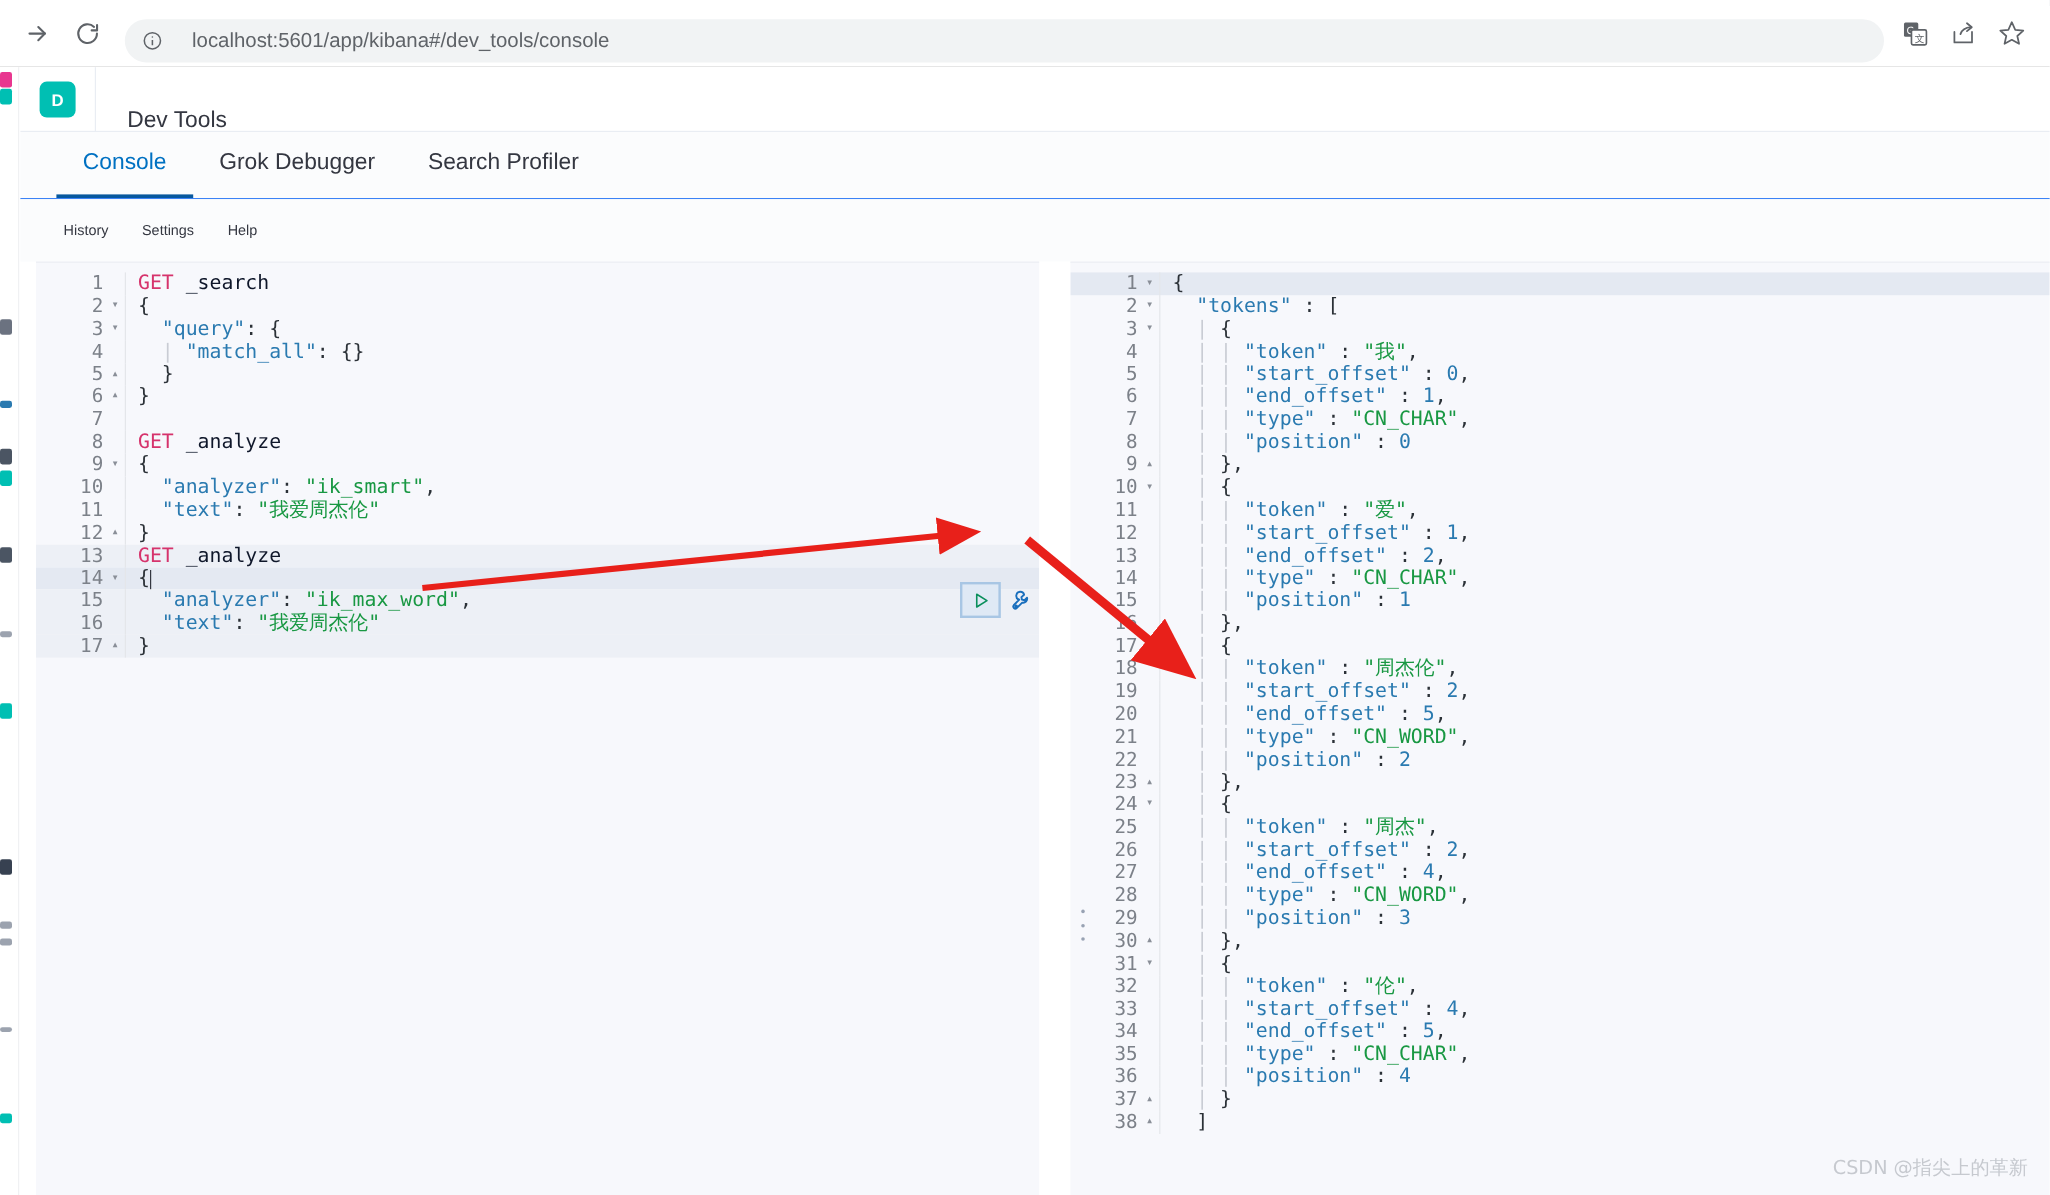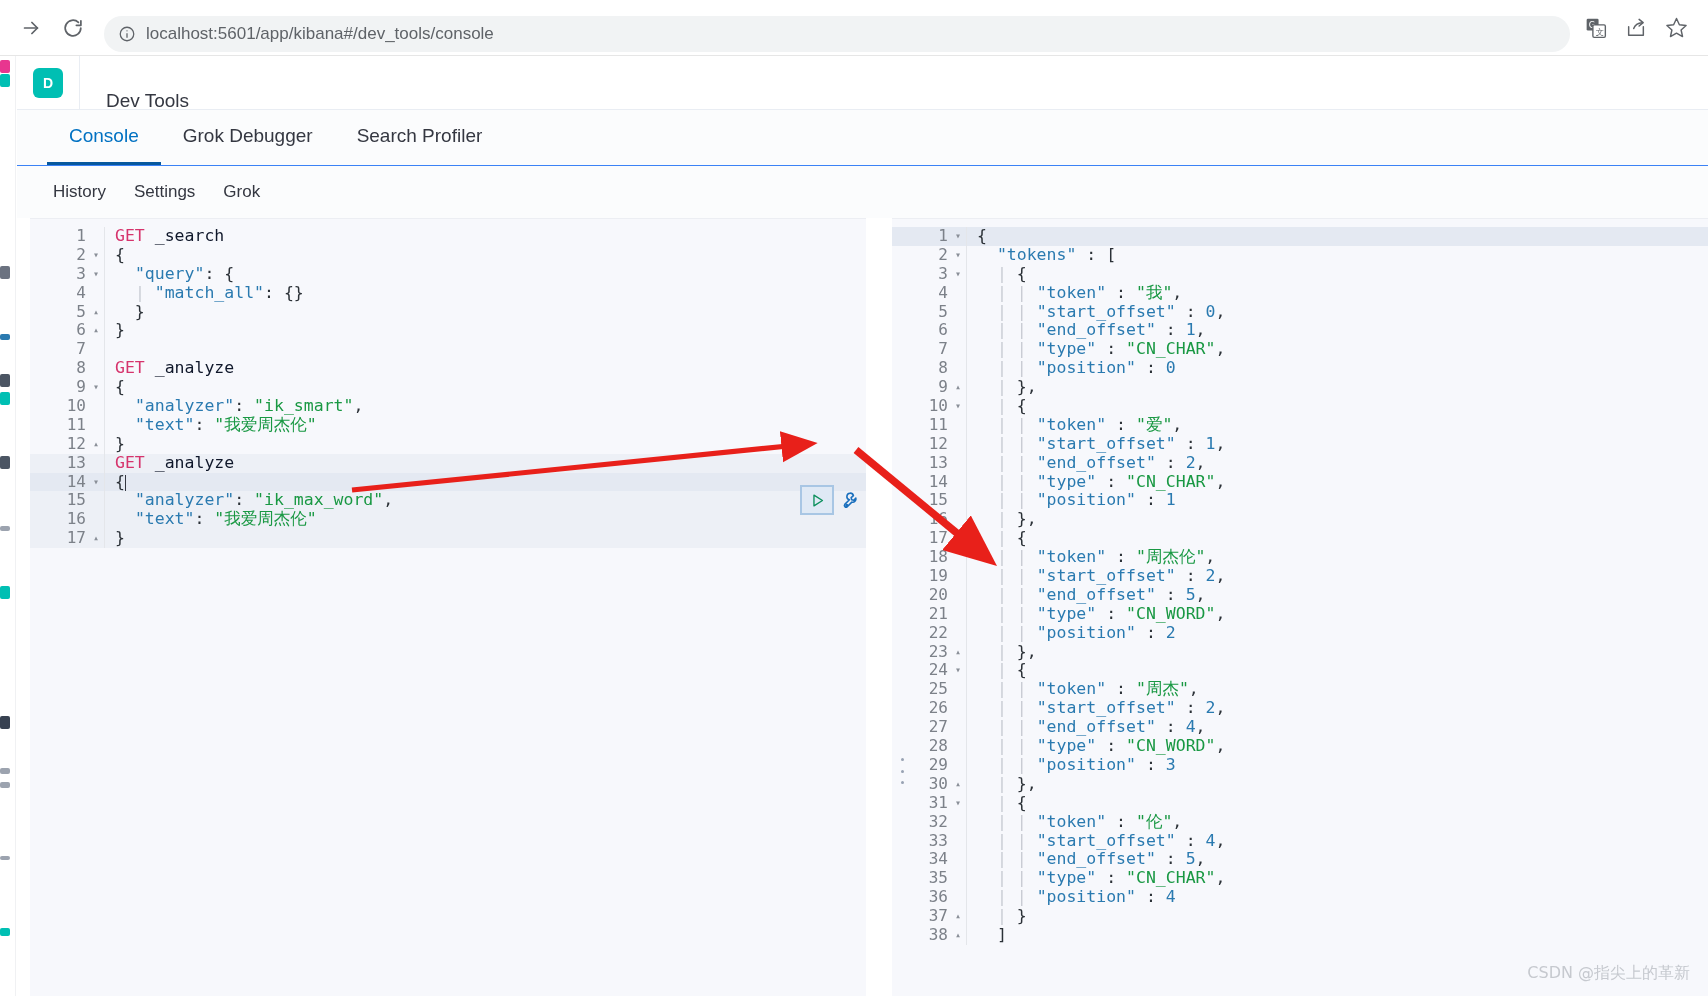--- a/index.html
+++ b/index.html
@@ -23,21 +23,21 @@
   }
   .nav-btn {
     width: 34px; height: 34px; margin-left: 8px;
     display: flex; align-items: center; justify-content: center;
     border-radius: 17px; color: #5f6368; flex: none;
   }
   #forward-button { margin-left: 14px; }
   #omnibox {
     flex: 1; height: 36px; margin: 12px 14px 0 14px;
     background: #f1f3f4; border-radius: 18px;
-    display: flex; align-items: center; padding: 0 14px; gap: 10px;
+    display: flex; align-items: center; padding: 0 14px; gap: 24px;
     min-width: 0;
   }
   #site-info-icon { flex: none; color: #5f6368; display: flex; align-items: center; }
   #url-text {
     font-size: 17px; color: #5f6368; white-space: nowrap;
     overflow: hidden; text-overflow: ellipsis;
     font-family: "Liberation Sans", sans-serif;
   }
   #browser-actions { display: flex; align-items: center; gap: 16px; padding-right: 20px; flex: none; }
   .browser-action-icon { width: 24px; height: 24px; color: #5f6368; display: flex; align-items: center; justify-content: center; }
@@ -80,21 +80,21 @@
     font-size: 19px; color: #343741;
     border-bottom: 3px solid transparent;
   }
   .tab-item.active { color: #0071c2; border-bottom-color: #07589e; }
 
   #console-menu {
     position: absolute; left: 17px; top: 110px; width: 1691px; height: 52px;
     background: #fbfcfd;
     display: flex; align-items: center; padding-left: 36px; gap: 28px;
   }
-  .menu-item { font-size: 17px; color: #343741; }
+  .menu-item { font-size: 12px; color: #343741; }
 
   
   #editor-area {
     position: absolute; left: 30px; top: 162px; width: 1678px; height: 778px;
     background: #ffffff;
   }
   .pane {
     position: absolute; top: 0; height: 778px;
     background: #f7f8fc;
     overflow: hidden;
@@ -258,21 +258,21 @@
 
   <div id="tabs-bar">
       <div class="tab-item active">Console</div>
       <div class="tab-item">Grok Debugger</div>
       <div class="tab-item">Search Profiler</div>
     </div>
 
   <div id="console-menu">
       <div class="menu-item">History</div>
       <div class="menu-item">Settings</div>
-      <div class="menu-item">Grok</div>
+      <div class="menu-item">Help</div>
     </div>
 
   <div id="editor-area">
     <div class="pane" id="request-pane">
       <div class="code-block" id="request-code"><div class="code-line"><span class="gutter">1</span><span class="fold"></span><span class="gutter-sep"></span><span class="code-text"><span class="t-method">GET</span><span class="t-plain"> </span><span class="t-url">_search</span></span></div><div class="code-line"><span class="gutter">2</span><span class="fold">▾</span><span class="gutter-sep"></span><span class="code-text"><span class="t-punct">{</span></span></div><div class="code-line"><span class="gutter">3</span><span class="fold">▾</span><span class="gutter-sep"></span><span class="code-text"><span class="t-plain">  </span><span class="t-key">"query"</span><span class="t-punct">: {</span></span></div><div class="code-line"><span class="gutter">4</span><span class="fold"></span><span class="gutter-sep"></span><span class="code-text"><span class="t-plain">  </span><span class="indent-guide">|</span><span class="t-plain"> </span><span class="t-key">"match_all"</span><span class="t-punct">: {}</span></span></div><div class="code-line"><span class="gutter">5</span><span class="fold">▴</span><span class="gutter-sep"></span><span class="code-text"><span class="t-punct">  }</span></span></div><div class="code-line"><span class="gutter">6</span><span class="fold">▴</span><span class="gutter-sep"></span><span class="code-text"><span class="t-punct">}</span></span></div><div class="code-line"><span class="gutter">7</span><span class="fold"></span><span class="gutter-sep"></span><span class="code-text"><span class="t-plain"></span></span></div><div class="code-line"><span class="gutter">8</span><span class="fold"></span><span class="gutter-sep"></span><span class="code-text"><span class="t-method">GET</span><span class="t-plain"> </span><span class="t-url">_analyze</span></span></div><div class="code-line"><span class="gutter">9</span><span class="fold">▾</span><span class="gutter-sep"></span><span class="code-text"><span class="t-punct">{</span></span></div><div class="code-line"><span class="gutter">10</span><span class="fold"></span><span class="gutter-sep"></span><span class="code-text"><span class="t-plain">  </span><span class="t-key">"analyzer"</span><span class="t-punct">: </span><span class="t-str">"ik_smart"</span><span class="t-punct">,</span></span></div><div class="code-line"><span class="gutter">11</span><span class="fold"></span><span class="gutter-sep"></span><span class="code-text"><span class="t-plain">  </span><span class="t-key">"text"</span><span class="t-punct">: </span><span class="t-str">"我爱周杰伦"</span></span></div><div class="code-line"><span class="gutter">12</span><span class="fold">▴</span><span class="gutter-sep"></span><span class="code-text"><span class="t-punct">}</span></span></div><div class="code-line in-selected-request"><span class="gutter">13</span><span class="fold"></span><span class="gutter-sep"></span><span class="code-text"><span class="t-method">GET</span><span class="t-plain"> </span><span class="t-url">_analyze</span></span></div><div class="code-line highlight-line"><span class="gutter">14</span><span class="fold">▾</span><span class="gutter-sep"></span><span class="code-text"><span class="t-punct">{</span></span></div><div class="code-line in-selected-request"><span class="gutter">15</span><span class="fold"></span><span class="gutter-sep"></span><span class="code-text"><span class="t-plain">  </span><span class="t-key">"analyzer"</span><span class="t-punct">: </span><span class="t-str">"ik_max_word"</span><span class="t-punct">,</span></span></div><div class="code-line in-selected-request"><span class="gutter">16</span><span class="fold"></span><span class="gutter-sep"></span><span class="code-text"><span class="t-plain">  </span><span class="t-key">"text"</span><span class="t-punct">: </span><span class="t-str">"我爱周杰伦"</span></span></div><div class="code-line in-selected-request"><span class="gutter">17</span><span class="fold">▴</span><span class="gutter-sep"></span><span class="code-text"><span class="t-punct">}</span></span></div><span id="caret" style="left: 95px; top: 255.7px;"></span></div>
     </div>
 
     <div class="pane" id="response-pane">
       <div class="code-block" id="response-code"><div class="code-line highlight-line"><span class="gutter">1</span><span class="fold">▾</span><span class="gutter-sep"></span><span class="code-text"><span class="t-punct">{</span></span></div><div class="code-line"><span class="gutter">2</span><span class="fold">▾</span><span class="gutter-sep"></span><span class="code-text"><span class="t-plain">  </span><span class="t-key">"tokens"</span><span class="t-punct"> : [</span></span></div><div class="code-line"><span class="gutter">3</span><span class="fold">▾</span><span class="gutter-sep"></span><span class="code-text"><span class="t-plain">  </span><span class="indent-guide">|</span><span class="t-plain"> </span><span class="t-punct">{</span></span></div><div class="code-line"><span class="gutter">4</span><span class="fold"></span><span class="gutter-sep"></span><span class="code-text"><span class="t-plain">  </span><span class="indent-guide">|</span><span class="t-plain"> </span><span class="indent-guide">|</span><span class="t-plain"> </span><span class="t-key">"token"</span><span class="t-punct"> : </span><span class="t-str">"我"</span><span class="t-punct">,</span></span></div><div class="code-line"><span class="gutter">5</span><span class="fold"></span><span class="gutter-sep"></span><span class="code-text"><span class="t-plain">  </span><span class="indent-guide">|</span><span class="t-plain"> </span><span class="indent-guide">|</span><span class="t-plain"> </span><span class="t-key">"start_offset"</span><span class="t-punct"> : </span><span class="t-num">0</span><span class="t-punct">,</span></span></div><div class="code-line"><span class="gutter">6</span><span class="fold"></span><span class="gutter-sep"></span><span class="code-text"><span class="t-plain">  </span><span class="indent-guide">|</span><span class="t-plain"> </span><span class="indent-guide">|</span><span class="t-plain"> </span><span class="t-key">"end_offset"</span><span class="t-punct"> : </span><span class="t-num">1</span><span class="t-punct">,</span></span></div><div class="code-line"><span class="gutter">7</span><span class="fold"></span><span class="gutter-sep"></span><span class="code-text"><span class="t-plain">  </span><span class="indent-guide">|</span><span class="t-plain"> </span><span class="indent-guide">|</span><span class="t-plain"> </span><span class="t-key">"type"</span><span class="t-punct"> : </span><span class="t-str">"CN_CHAR"</span><span class="t-punct">,</span></span></div><div class="code-line"><span class="gutter">8</span><span class="fold"></span><span class="gutter-sep"></span><span class="code-text"><span class="t-plain">  </span><span class="indent-guide">|</span><span class="t-plain"> </span><span class="indent-guide">|</span><span class="t-plain"> </span><span class="t-key">"position"</span><span class="t-punct"> : </span><span class="t-num">0</span></span></div><div class="code-line"><span class="gutter">9</span><span class="fold">▴</span><span class="gutter-sep"></span><span class="code-text"><span class="t-plain">  </span><span class="indent-guide">|</span><span class="t-plain"> </span><span class="t-punct">},</span></span></div><div class="code-line"><span class="gutter">10</span><span class="fold">▾</span><span class="gutter-sep"></span><span class="code-text"><span class="t-plain">  </span><span class="indent-guide">|</span><span class="t-plain"> </span><span class="t-punct">{</span></span></div><div class="code-line"><span class="gutter">11</span><span class="fold"></span><span class="gutter-sep"></span><span class="code-text"><span class="t-plain">  </span><span class="indent-guide">|</span><span class="t-plain"> </span><span class="indent-guide">|</span><span class="t-plain"> </span><span class="t-key">"token"</span><span class="t-punct"> : </span><span class="t-str">"爱"</span><span class="t-punct">,</span></span></div><div class="code-line"><span class="gutter">12</span><span class="fold"></span><span class="gutter-sep"></span><span class="code-text"><span class="t-plain">  </span><span class="indent-guide">|</span><span class="t-plain"> </span><span class="indent-guide">|</span><span class="t-plain"> </span><span class="t-key">"start_offset"</span><span class="t-punct"> : </span><span class="t-num">1</span><span class="t-punct">,</span></span></div><div class="code-line"><span class="gutter">13</span><span class="fold"></span><span class="gutter-sep"></span><span class="code-text"><span class="t-plain">  </span><span class="indent-guide">|</span><span class="t-plain"> </span><span class="indent-guide">|</span><span class="t-plain"> </span><span class="t-key">"end_offset"</span><span class="t-punct"> : </span><span class="t-num">2</span><span class="t-punct">,</span></span></div><div class="code-line"><span class="gutter">14</span><span class="fold"></span><span class="gutter-sep"></span><span class="code-text"><span class="t-plain">  </span><span class="indent-guide">|</span><span class="t-plain"> </span><span class="indent-guide">|</span><span class="t-plain"> </span><span class="t-key">"type"</span><span class="t-punct"> : </span><span class="t-str">"CN_CHAR"</span><span class="t-punct">,</span></span></div><div class="code-line"><span class="gutter">15</span><span class="fold"></span><span class="gutter-sep"></span><span class="code-text"><span class="t-plain">  </span><span class="indent-guide">|</span><span class="t-plain"> </span><span class="indent-guide">|</span><span class="t-plain"> </span><span class="t-key">"position"</span><span class="t-punct"> : </span><span class="t-num">1</span></span></div><div class="code-line"><span class="gutter">16</span><span class="fold"></span><span class="gutter-sep"></span><span class="code-text"><span class="t-plain">  </span><span class="indent-guide">|</span><span class="t-plain"> </span><span class="t-punct">},</span></span></div><div class="code-line"><span class="gutter">17</span><span class="fold">▾</span><span class="gutter-sep"></span><span class="code-text"><span class="t-plain">  </span><span class="indent-guide">|</span><span class="t-plain"> </span><span class="t-punct">{</span></span></div><div class="code-line"><span class="gutter">18</span><span class="fold"></span><span class="gutter-sep"></span><span class="code-text"><span class="t-plain">  </span><span class="indent-guide">|</span><span class="t-plain"> </span><span class="indent-guide">|</span><span class="t-plain"> </span><span class="t-key">"token"</span><span class="t-punct"> : </span><span class="t-str">"周杰伦"</span><span class="t-punct">,</span></span></div><div class="code-line"><span class="gutter">19</span><span class="fold"></span><span class="gutter-sep"></span><span class="code-text"><span class="t-plain">  </span><span class="indent-guide">|</span><span class="t-plain"> </span><span class="indent-guide">|</span><span class="t-plain"> </span><span class="t-key">"start_offset"</span><span class="t-punct"> : </span><span class="t-num">2</span><span class="t-punct">,</span></span></div><div class="code-line"><span class="gutter">20</span><span class="fold"></span><span class="gutter-sep"></span><span class="code-text"><span class="t-plain">  </span><span class="indent-guide">|</span><span class="t-plain"> </span><span class="indent-guide">|</span><span class="t-plain"> </span><span class="t-key">"end_offset"</span><span class="t-punct"> : </span><span class="t-num">5</span><span class="t-punct">,</span></span></div><div class="code-line"><span class="gutter">21</span><span class="fold"></span><span class="gutter-sep"></span><span class="code-text"><span class="t-plain">  </span><span class="indent-guide">|</span><span class="t-plain"> </span><span class="indent-guide">|</span><span class="t-plain"> </span><span class="t-key">"type"</span><span class="t-punct"> : </span><span class="t-str">"CN_WORD"</span><span class="t-punct">,</span></span></div><div class="code-line"><span class="gutter">22</span><span class="fold"></span><span class="gutter-sep"></span><span class="code-text"><span class="t-plain">  </span><span class="indent-guide">|</span><span class="t-plain"> </span><span class="indent-guide">|</span><span class="t-plain"> </span><span class="t-key">"position"</span><span class="t-punct"> : </span><span class="t-num">2</span></span></div><div class="code-line"><span class="gutter">23</span><span class="fold">▴</span><span class="gutter-sep"></span><span class="code-text"><span class="t-plain">  </span><span class="indent-guide">|</span><span class="t-plain"> </span><span class="t-punct">},</span></span></div><div class="code-line"><span class="gutter">24</span><span class="fold">▾</span><span class="gutter-sep"></span><span class="code-text"><span class="t-plain">  </span><span class="indent-guide">|</span><span class="t-plain"> </span><span class="t-punct">{</span></span></div><div class="code-line"><span class="gutter">25</span><span class="fold"></span><span class="gutter-sep"></span><span class="code-text"><span class="t-plain">  </span><span class="indent-guide">|</span><span class="t-plain"> </span><span class="indent-guide">|</span><span class="t-plain"> </span><span class="t-key">"token"</span><span class="t-punct"> : </span><span class="t-str">"周杰"</span><span class="t-punct">,</span></span></div><div class="code-line"><span class="gutter">26</span><span class="fold"></span><span class="gutter-sep"></span><span class="code-text"><span class="t-plain">  </span><span class="indent-guide">|</span><span class="t-plain"> </span><span class="indent-guide">|</span><span class="t-plain"> </span><span class="t-key">"start_offset"</span><span class="t-punct"> : </span><span class="t-num">2</span><span class="t-punct">,</span></span></div><div class="code-line"><span class="gutter">27</span><span class="fold"></span><span class="gutter-sep"></span><span class="code-text"><span class="t-plain">  </span><span class="indent-guide">|</span><span class="t-plain"> </span><span class="indent-guide">|</span><span class="t-plain"> </span><span class="t-key">"end_offset"</span><span class="t-punct"> : </span><span class="t-num">4</span><span class="t-punct">,</span></span></div><div class="code-line"><span class="gutter">28</span><span class="fold"></span><span class="gutter-sep"></span><span class="code-text"><span class="t-plain">  </span><span class="indent-guide">|</span><span class="t-plain"> </span><span class="indent-guide">|</span><span class="t-plain"> </span><span class="t-key">"type"</span><span class="t-punct"> : </span><span class="t-str">"CN_WORD"</span><span class="t-punct">,</span></span></div><div class="code-line"><span class="gutter">29</span><span class="fold"></span><span class="gutter-sep"></span><span class="code-text"><span class="t-plain">  </span><span class="indent-guide">|</span><span class="t-plain"> </span><span class="indent-guide">|</span><span class="t-plain"> </span><span class="t-key">"position"</span><span class="t-punct"> : </span><span class="t-num">3</span></span></div><div class="code-line"><span class="gutter">30</span><span class="fold">▴</span><span class="gutter-sep"></span><span class="code-text"><span class="t-plain">  </span><span class="indent-guide">|</span><span class="t-plain"> </span><span class="t-punct">},</span></span></div><div class="code-line"><span class="gutter">31</span><span class="fold">▾</span><span class="gutter-sep"></span><span class="code-text"><span class="t-plain">  </span><span class="indent-guide">|</span><span class="t-plain"> </span><span class="t-punct">{</span></span></div><div class="code-line"><span class="gutter">32</span><span class="fold"></span><span class="gutter-sep"></span><span class="code-text"><span class="t-plain">  </span><span class="indent-guide">|</span><span class="t-plain"> </span><span class="indent-guide">|</span><span class="t-plain"> </span><span class="t-key">"token"</span><span class="t-punct"> : </span><span class="t-str">"伦"</span><span class="t-punct">,</span></span></div><div class="code-line"><span class="gutter">33</span><span class="fold"></span><span class="gutter-sep"></span><span class="code-text"><span class="t-plain">  </span><span class="indent-guide">|</span><span class="t-plain"> </span><span class="indent-guide">|</span><span class="t-plain"> </span><span class="t-key">"start_offset"</span><span class="t-punct"> : </span><span class="t-num">4</span><span class="t-punct">,</span></span></div><div class="code-line"><span class="gutter">34</span><span class="fold"></span><span class="gutter-sep"></span><span class="code-text"><span class="t-plain">  </span><span class="indent-guide">|</span><span class="t-plain"> </span><span class="indent-guide">|</span><span class="t-plain"> </span><span class="t-key">"end_offset"</span><span class="t-punct"> : </span><span class="t-num">5</span><span class="t-punct">,</span></span></div><div class="code-line"><span class="gutter">35</span><span class="fold"></span><span class="gutter-sep"></span><span class="code-text"><span class="t-plain">  </span><span class="indent-guide">|</span><span class="t-plain"> </span><span class="indent-guide">|</span><span class="t-plain"> </span><span class="t-key">"type"</span><span class="t-punct"> : </span><span class="t-str">"CN_CHAR"</span><span class="t-punct">,</span></span></div><div class="code-line"><span class="gutter">36</span><span class="fold"></span><span class="gutter-sep"></span><span class="code-text"><span class="t-plain">  </span><span class="indent-guide">|</span><span class="t-plain"> </span><span class="indent-guide">|</span><span class="t-plain"> </span><span class="t-key">"position"</span><span class="t-punct"> : </span><span class="t-num">4</span></span></div><div class="code-line"><span class="gutter">37</span><span class="fold">▴</span><span class="gutter-sep"></span><span class="code-text"><span class="t-plain">  </span><span class="indent-guide">|</span><span class="t-plain"> </span><span class="t-punct">}</span></span></div><div class="code-line"><span class="gutter">38</span><span class="fold">▴</span><span class="gutter-sep"></span><span class="code-text"><span class="t-plain">  </span><span class="t-punct">]</span></span></div></div>
     </div>

